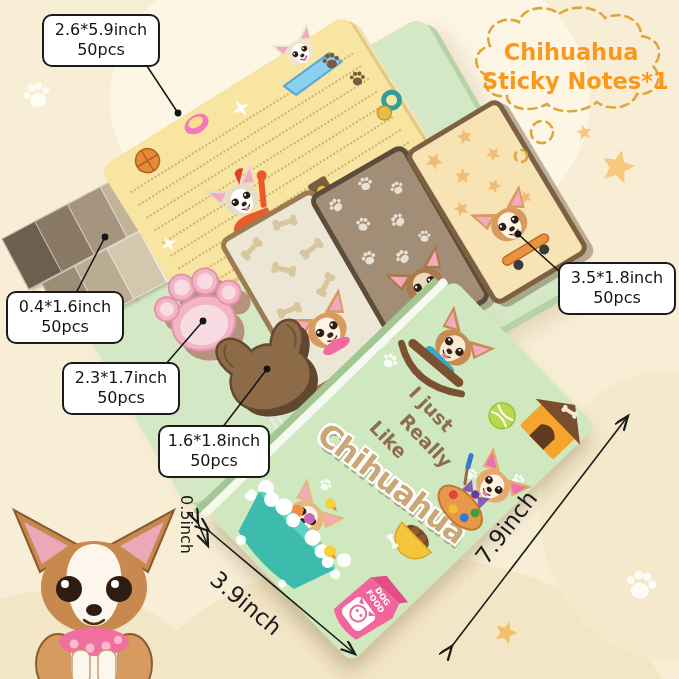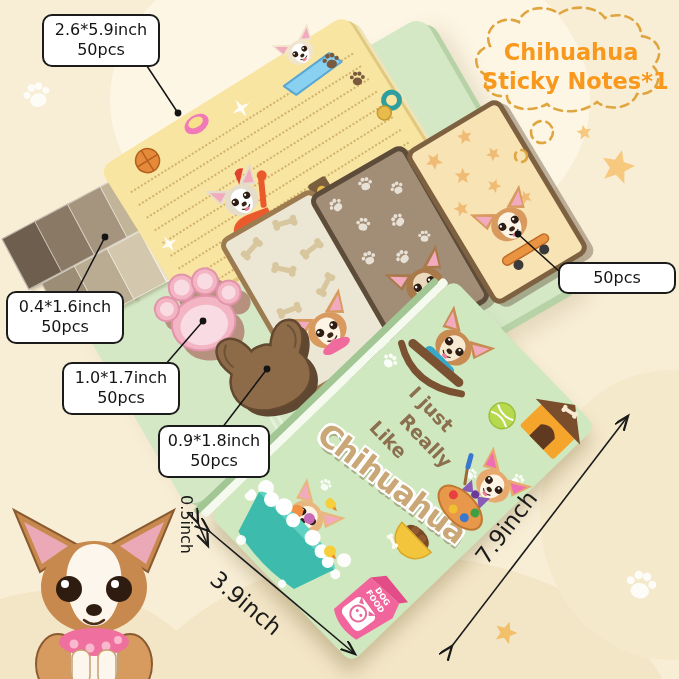--- a/index.html
+++ b/index.html
@@ -456,28 +456,29 @@
 
   <div class="abs callout c0">
     <div>2.6*5.9inch</div>
     <div>50pcs</div>
   </div>
   <div class="abs callout c1">
     <div>0.4*1.6inch</div>
     <div>50pcs</div>
   </div>
   <div class="abs callout c2">
-    <div>1.0*1.7inch</div>
+    <div>2.3*1.7inch</div>
     <div>50pcs</div>
   </div>
   <div class="abs callout c3">
-    <div>0.9*1.8inch</div>
+    <div>1.6*1.8inch</div>
     <div>50pcs</div>
   </div>
   <div class="abs callout c4">
+    <div>3.5*1.8inch</div>
     <div>50pcs</div>
   </div>
 
   <div class="abs dim d05">0.5inch</div>
   <div class="abs dim d39">3.9inch</div>
   <div class="abs dim d79">7.9inch</div>
 
   <svg class="abs" style="left:466px;top:4px;z-index:21" width="208" height="168">
     <g fill="none" stroke="#dfa53f" stroke-width="2.6" stroke-dasharray="8 6" stroke-linecap="round">
       <path d="M22 72 C6 66 6 46 24 42 C16 24 36 10 53 18 C56 3 81 0 93 10 C106 0 131 2 139 14 C156 6 176 16 175 32 C193 34 199 50 187 62 C199 74 189 92 171 90 C166 104 143 108 131 98 C116 110 91 110 81 100 C63 110 41 104 41 92 C26 94 14 84 22 72 Z"></path>

